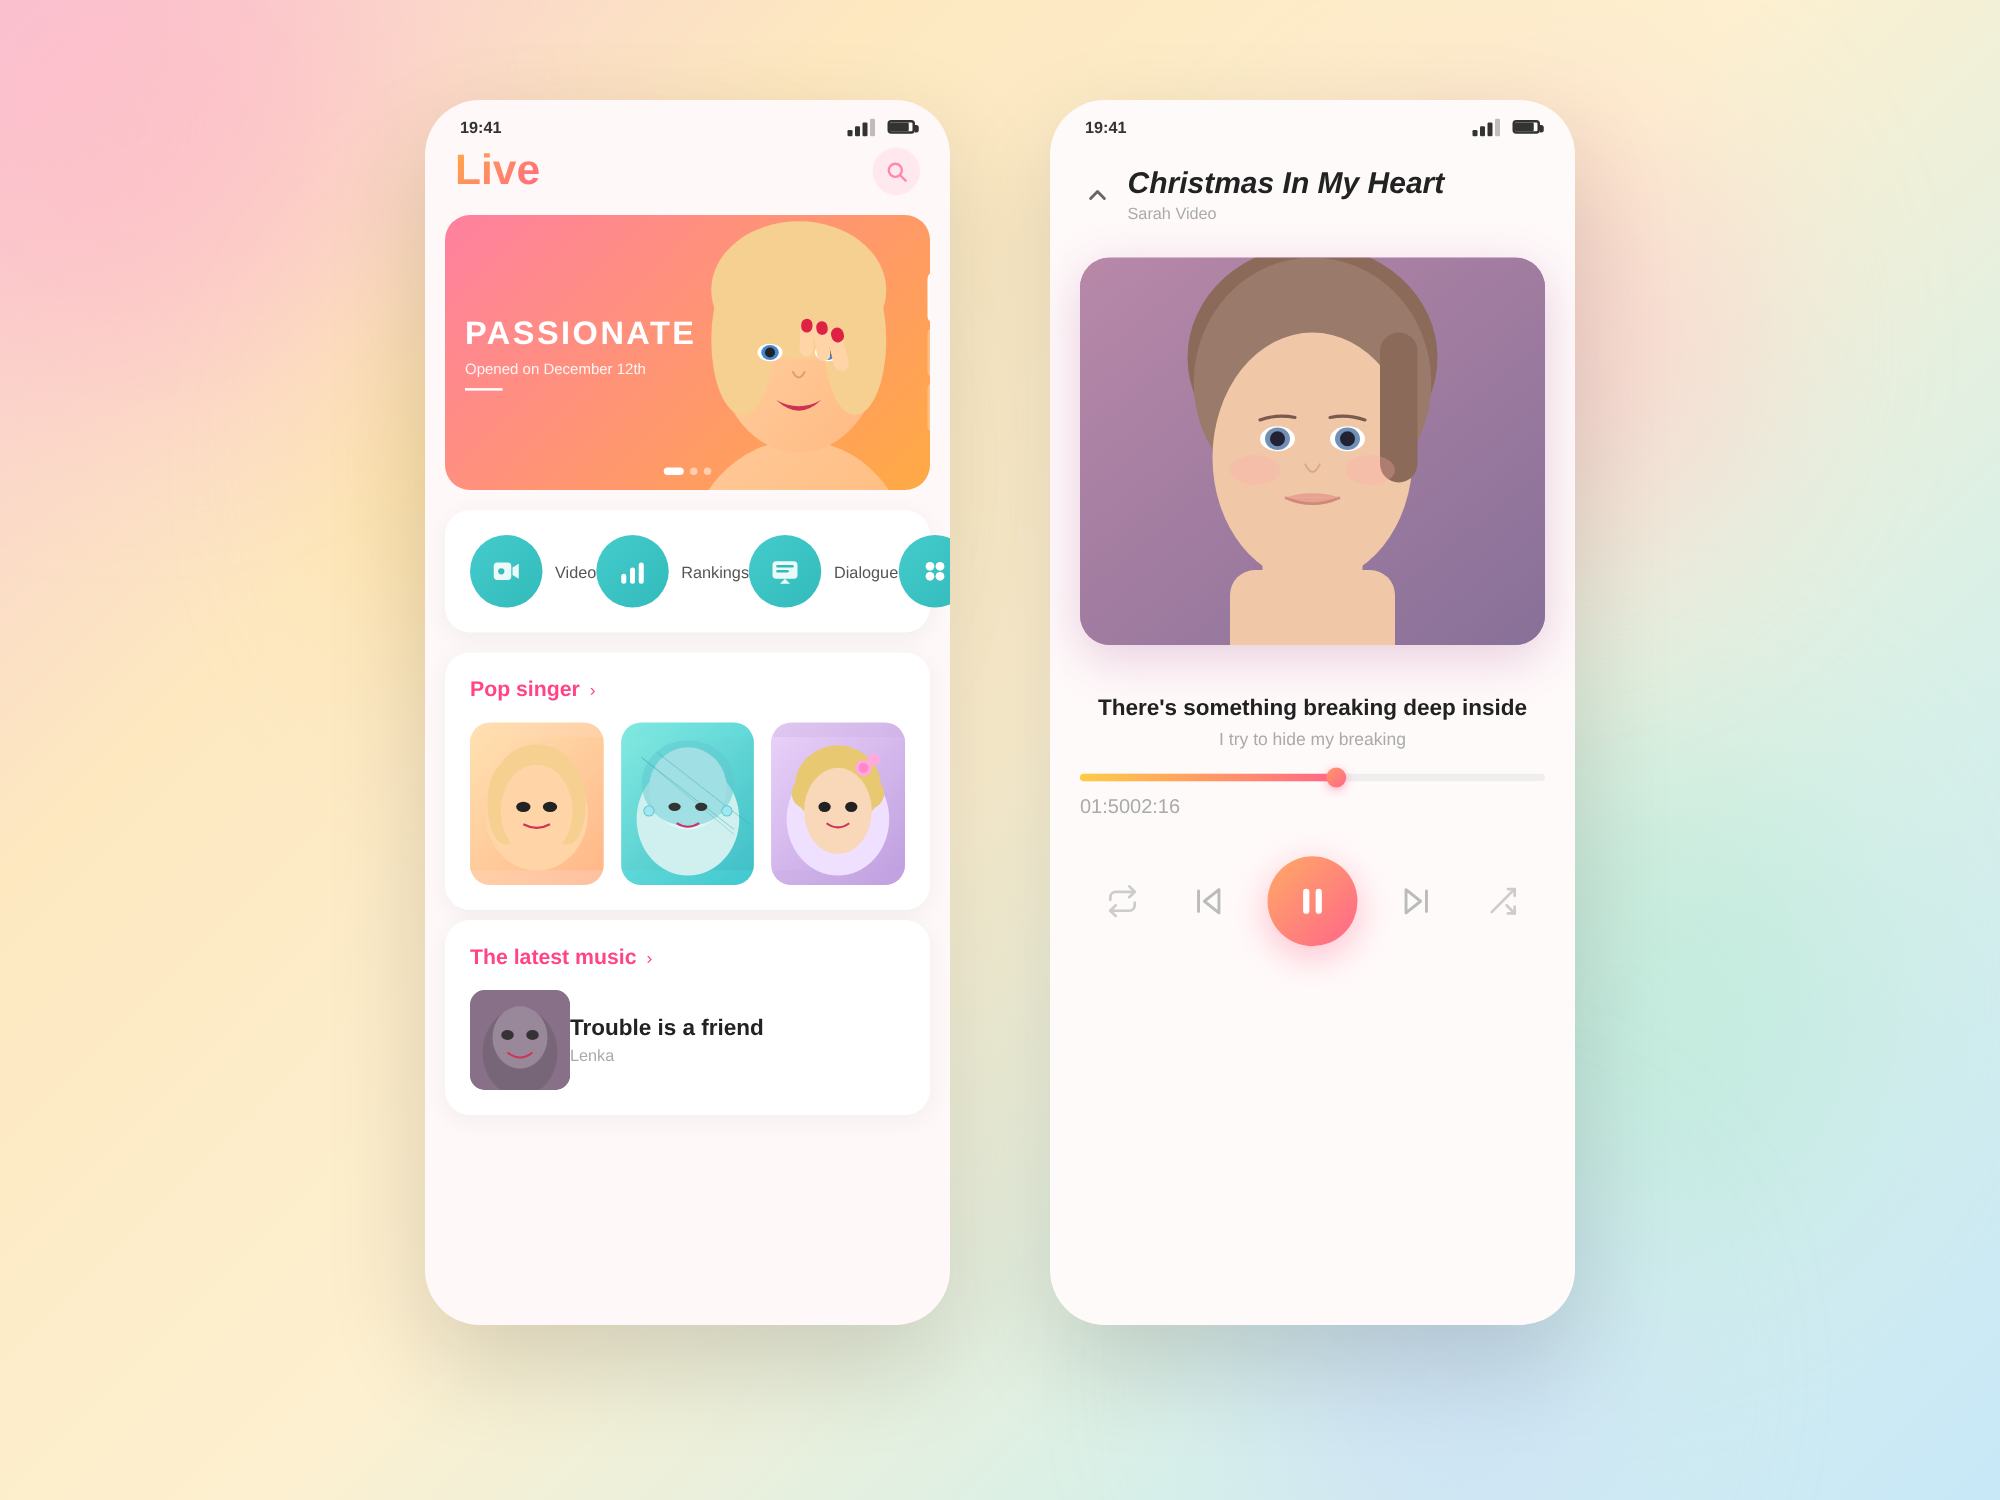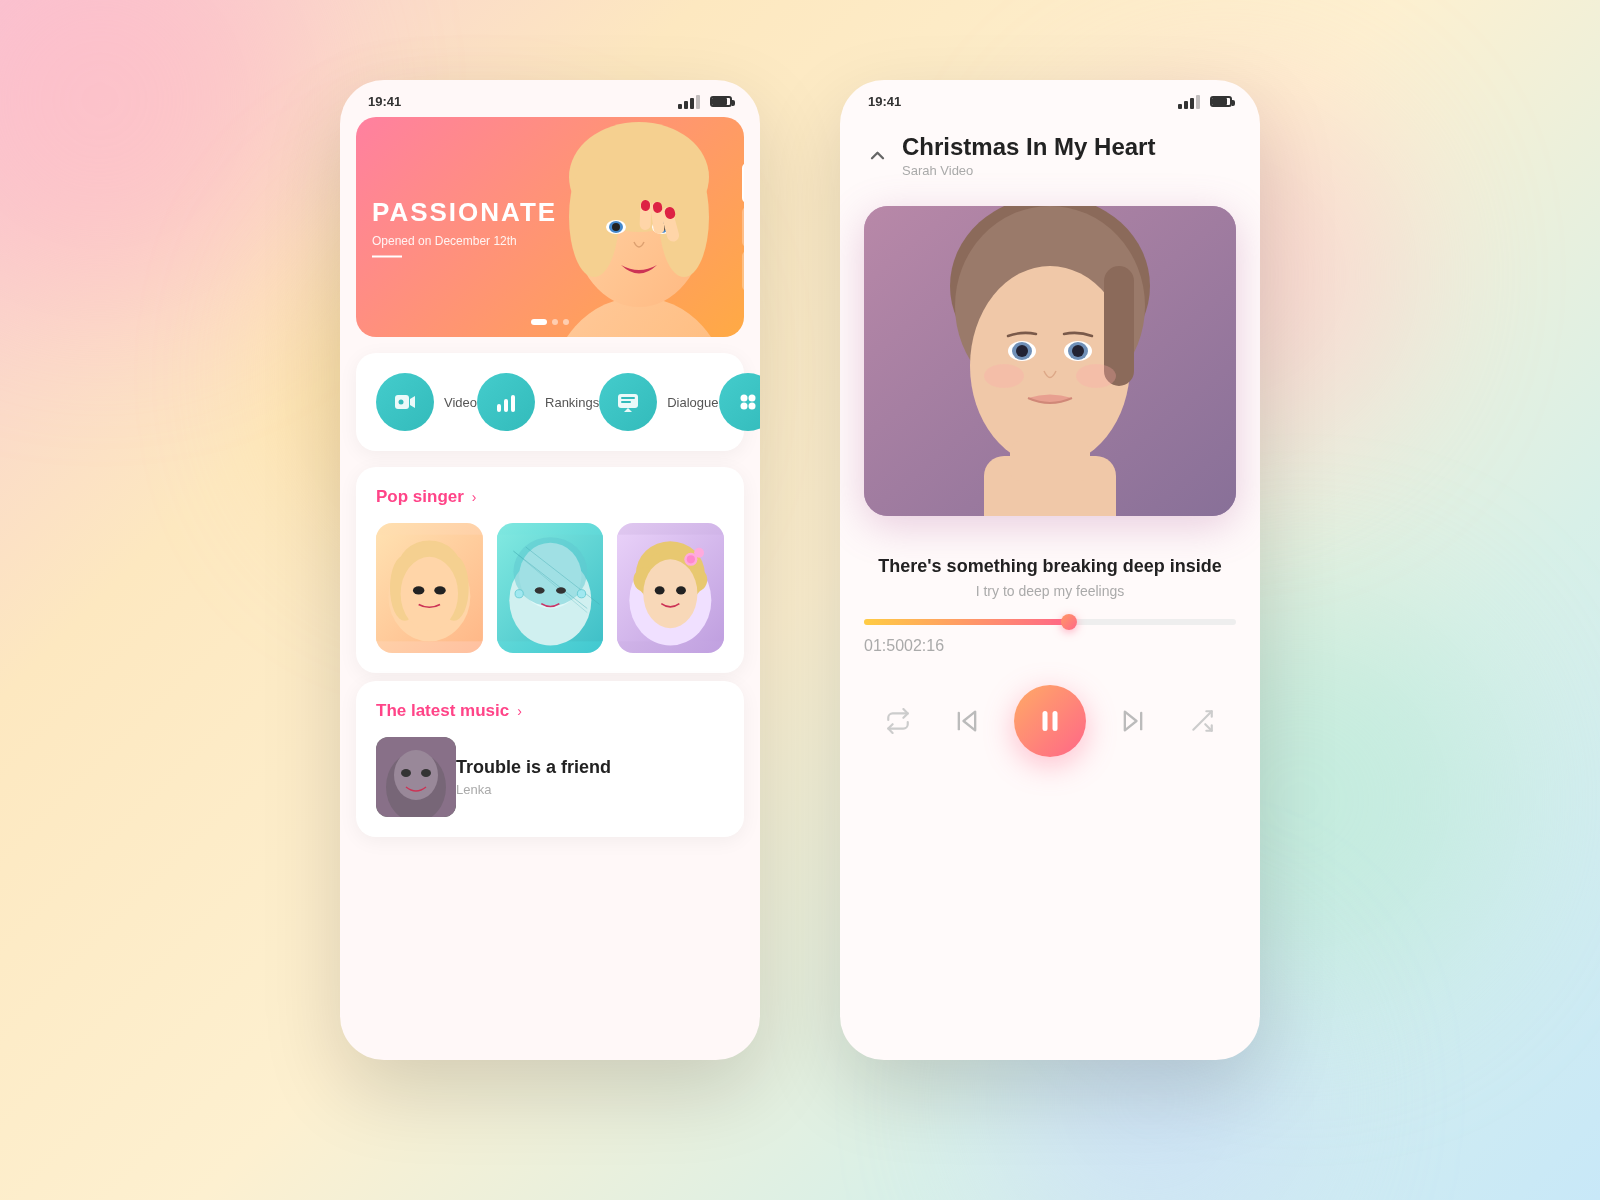--- a/index.html
+++ b/index.html
@@ -213,21 +213,21 @@
       display: flex;
       align-items: center;
       padding: 16px 24px 8px;
       gap: 16px;
     }
     .back-btn {
       font-size: 20px; color: #555; cursor: pointer;
       transform: rotate(90deg);
     }
     .player-title-block { }
-    .player-song-title { font-size: 24px; font-weight: 800; color: #222; }
+    .player-song-title { font-size: 24px; font-weight: 800; color: #222; font-style: italic; }
     .player-artist { font-size: 13px; color: #aaa; margin-top: 2px; }
 
     .album-art-container {
       margin: 20px 24px;
       border-radius: 24px;
       overflow: hidden;
       height: 310px;
       background: linear-gradient(135deg, #c090b8, #9070a0);
       position: relative;
       display: flex;
@@ -319,20 +319,29 @@
           <div class="signal-bar sb2"></div>
           <div class="signal-bar sb3"></div>
           <div class="signal-bar sb4"></div>
         </div>
         <div class="battery-icon">
           <div class="battery-fill"></div>
         </div>
       </div>
     </div>
 
+    <div class="live-header">
+      <span class="live-title">Live</span>
+      <div class="search-btn">
+        <svg width="18" height="18" viewBox="0 0 24 24" fill="none" stroke="#ff88aa" stroke-width="2.5" stroke-linecap="round">
+          <circle cx="11" cy="11" r="7"></circle>
+          <line x1="16.5" y1="16.5" x2="22" y2="22"></line>
+        </svg>
+      </div>
+    </div>
 
     <div class="hero-banner">
       <div class="hero-text">
         <div class="hero-title">PASSIONATE</div>
         <div class="hero-subtitle">Opened on December 12th</div>
         <div class="hero-line"></div>
       </div>
 
       <div style="position:absolute;right:0;top:0;width:210px;height:220px;overflow:hidden;">
         <svg width="210" height="220" viewBox="0 0 210 220">
@@ -601,21 +610,21 @@
         <ellipse cx="140" cy="170" rx="20" ry="12" fill="#ffaaaa" opacity="0.3"></ellipse>
         <ellipse cx="232" cy="170" rx="20" ry="12" fill="#ffaaaa" opacity="0.3"></ellipse>
 
         <rect x="120" y="250" width="132" height="80" rx="20" fill="#f0c8a8"></rect>
         <rect x="146" y="235" width="80" height="40" rx="10" fill="#f0c8a8"></rect>
       </svg>
     </div>
 
     <div class="lyrics-block">
       <div class="lyric-main">There's something breaking deep inside</div>
-      <div class="lyric-sub">I try to deep my feelings</div>
+      <div class="lyric-sub">I try to hide my breaking</div>
     </div>
 
     <div class="progress-block">
       <div class="progress-bar-wrap">
         <div class="progress-fill"></div>
         <div class="progress-thumb"></div>
       </div>
       <div class="time-row">
         <span>01:50</span>
         <span>02:16</span>

